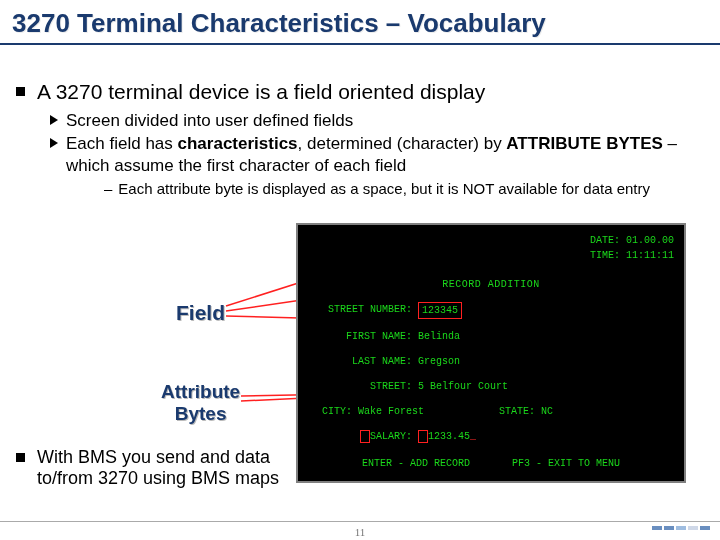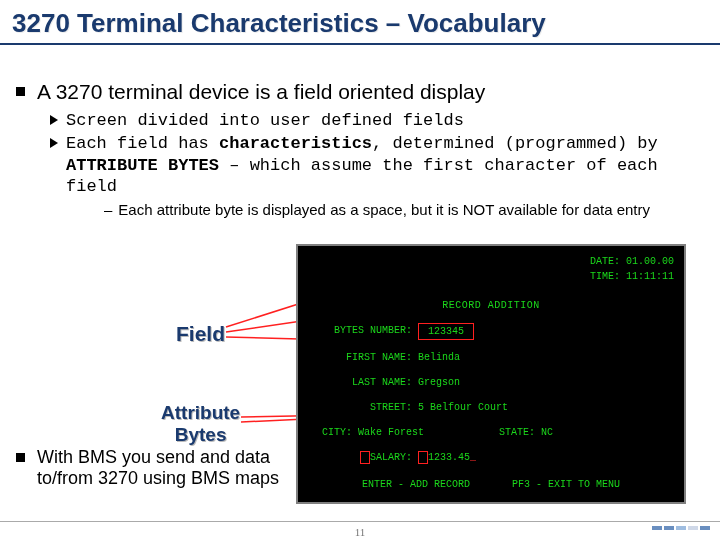--- a/index.html
+++ b/index.html
@@ -52,21 +52,20 @@
     border-bottom: 5px solid transparent;
     border-left: 8px solid #000;
     margin-top: 5px;
     flex: 0 0 8px;
   }
   .b2-text {
     font-size: 17px;
     color: #000;
     margin-left: 8px;
     line-height: 1.25;
-    font-family: Liberation Mono, monospace;
   }
   .bold { font-weight: bold; }
   .b3 {
     display: flex;
     margin-left: 54px;
     margin-top: 4px;
   }
   .dash {
     font-size: 15px;
     color: #000;
@@ -103,21 +102,21 @@
   .term .ttl { text-align: center; margin-top: 14px; letter-spacing: 0.5px; }
   .term .row { display: flex; margin-top: 10px; }
   .term .lbl { width: 110px; text-align: right; padding-right: 6px; white-space: pre; }
   .term .val { white-space: pre; }
   .term .row2 { display: flex; margin-top: 10px; }
   .term .col { flex: 1; display: flex; }
   .term .col .lbl { width: 50px; }
   .term .ftr { position: absolute; bottom: 10px; left: 0; right: 0; text-align: center; white-space: pre; }
   .term .cursor { color: #ff2a2a; }
   .redbox { border: 1px solid #ff2020; padding: 0 1px; }
-  .pnbox { display: inline-block; border: 1px solid #ff2020; padding: 0 9px; }
+  .pnbox { display: inline-block; border: 1px solid #ff2020; padding: 0 3px; }
 
   .field-label {
     position: absolute;
     left: 160px;
     top: 90px;
     font-size: 21px;
     font-weight: bold;
     color: #1a3a6e;
     text-shadow: 1px 1px 0 #bbb;
   }
@@ -195,21 +194,21 @@
   </div>
 
   <div class="sub">
     <div class="b2">
       <div class="arrow"></div>
       <div class="b2-text">Screen divided into user defined fields</div>
     </div>
     <div class="b2">
       <div class="arrow"></div>
       <div class="b2-text">
-        <span>Each field has </span><span class="bold">characteristics</span><span>, determined (programmed) by </span><span class="bold">ATTRIBUTE BYTES</span><span> – which assume the first character of each field</span>
+        <span>Each field has </span><span class="bold">characteristics</span><span>, determined (character) by </span><span class="bold">ATTRIBUTE BYTES</span><span> – which assume the first character of each field</span>
       </div>
     </div>
     <div class="b3">
       <div class="dash">–</div>
       <div class="b3-text">Each attribute byte is displayed as a space, but it is NOT available for data entry</div>
     </div>
   </div>
 
   <div class="stage">
     <div class="field-label">Field</div>
@@ -230,21 +229,21 @@
       <line x1="225" y1="185" x2="330" y2="183" stroke="#ff2020" stroke-width="1.5" marker-end="url(#ah)"></line>
       <line x1="225" y1="190" x2="373" y2="183" stroke="#ff2020" stroke-width="1.5" marker-end="url(#ah)"></line>
     </svg>
 
     <div class="term">
       <div class="hdr"><span>DATE:</span> <span>01.00.00</span></div>
       <div class="hdr"><span>TIME:</span> <span>11:11:11</span></div>
       <div class="ttl">RECORD ADDITION</div>
 
       <div class="row">
-        <div class="lbl">BYTES NUMBER:</div>
+        <div class="lbl">STREET NUMBER:</div>
         <div class="val"><span class="pnbox">123345</span></div>
       </div>
       <div class="row">
         <div class="lbl">FIRST NAME:</div>
         <div class="val">Belinda</div>
       </div>
       <div class="row">
         <div class="lbl">LAST NAME:</div>
         <div class="val">Gregson</div>
       </div>

